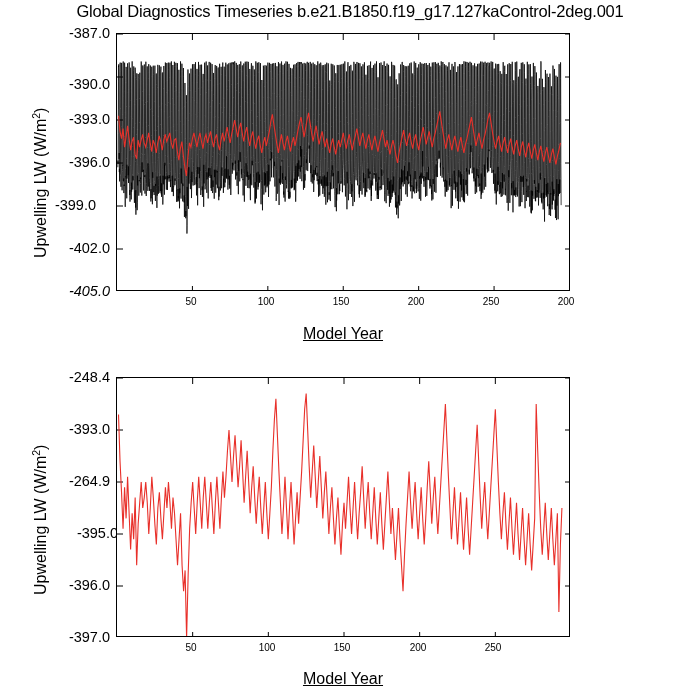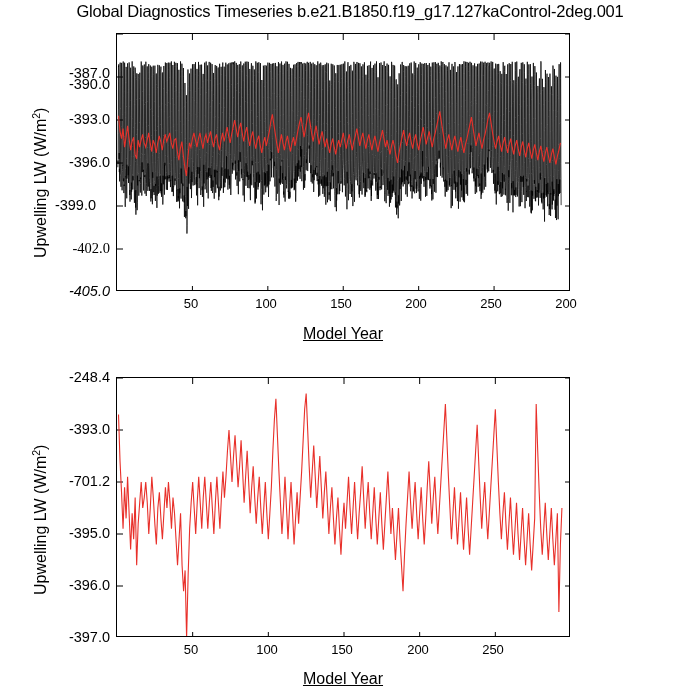--- a/index.html
+++ b/index.html
@@ -49,21 +49,21 @@
     position: absolute;
     right: 0;
     text-align: right;
     font-size: 14.5px;
     white-space: nowrap;
     transform: translateY(-50%);
   }
   .xtick {
     position: absolute;
     text-align: center;
-    font-size: 13px;
+    font-size: 10px;
     white-space: nowrap;
     transform: translateX(-50%);
   }
   .xlabel {
     position: absolute;
     text-align: center;
     font-size: 16px;
     white-space: nowrap;
     text-decoration: underline;
   }
@@ -84,26 +84,26 @@
 <div id="page">
 
   <div class="chart-title">Global Diagnostics Timeseries b.e21.B1850.f19_g17.127kaControl-2deg.001</div>
 
   <div class="panel">
 
     <div class="ylabel" style="left:30px; top:258px;">
       <span>Upwelling LW (W/m</span><sup>2</sup><span>)</span>
     </div>
 
-    <div class="ytick" style="top:33px; width:64px; left:46px;margin-top:40px;">-387.0</div>
+    <div class="ytick" style="top:33px; width:64px; left:46px;">-387.0</div>
     <div class="ytick" style="top:84px; width:64px; left:46px;">-390.0</div>
     <div class="ytick" style="top:119px; width:64px; left:46px;">-393.0</div>
     <div class="ytick" style="top:162px; width:64px; left:46px;">-396.0</div>
     <div class="ytick" style="top:205px; width:64px; left:32px;">-399.0</div>
-    <div class="ytick" style="top:248px; width:64px; left:46px;font-family:Liberation Serif, serif;">-402.0</div>
+    <div class="ytick" style="top:248px; width:64px; left:46px;">-402.0</div>
     <div class="ytick" style="top:291px; width:64px; left:46px;font-style:italic;">-405.0</div>
 
     <div class="plot-frame" style="left:116px; top:33px; width:454px; height:258px;">
       <svg class="plot-svg" id="upper-svg" width="454" height="258" viewBox="0 0 454 258">
           <g stroke="#000" stroke-width="1">
             <line x1="75.41528239202658" y1="258" x2="75.41528239202658" y2="252"></line>
             <line x1="75.41528239202658" y1="0" x2="75.41528239202658" y2="6"></line>
             <line x1="150.83056478405317" y1="258" x2="150.83056478405317" y2="252"></line>
             <line x1="150.83056478405317" y1="0" x2="150.83056478405317" y2="6"></line>
             <line x1="226.24584717607974" y1="258" x2="226.24584717607974" y2="252"></line>
@@ -145,22 +145,22 @@
   </div>
 
   <div class="panel">
 
     <div class="ylabel" style="left:30px; top:595px;">
       <span>Upwelling LW (W/m</span><sup>2</sup><span>)</span>
     </div>
 
     <div class="ytick" style="top:377px; width:64px; left:46px;">-248.4</div>
     <div class="ytick" style="top:429px; width:64px; left:46px;">-393.0</div>
-    <div class="ytick" style="top:481px; width:64px; left:46px;">-701.2</div>
-    <div class="ytick" style="top:533px; width:64px; left:46px;text-align:right;">-395.0</div>
+    <div class="ytick" style="top:481px; width:64px; left:46px;">-264.9</div>
+    <div class="ytick" style="top:533px; width:64px; left:54px;text-align:right;">-395.0</div>
     <div class="ytick" style="top:585px; width:64px; left:46px;">-396.0</div>
     <div class="ytick" style="top:637px; width:64px; left:46px;">-397.0</div>
 
     <div class="plot-frame" style="left:116px; top:377px; width:454px; height:260px;">
       <svg class="plot-svg" id="lower-svg" width="454" height="260" viewBox="0 0 454 260">
           <g stroke="#000" stroke-width="1">
             <line x1="75.66666666666666" y1="260" x2="75.66666666666666" y2="254"></line>
             <line x1="75.66666666666666" y1="0" x2="75.66666666666666" y2="6"></line>
             <line x1="151.33333333333331" y1="260" x2="151.33333333333331" y2="254"></line>
             <line x1="151.33333333333331" y1="0" x2="151.33333333333331" y2="6"></line>

